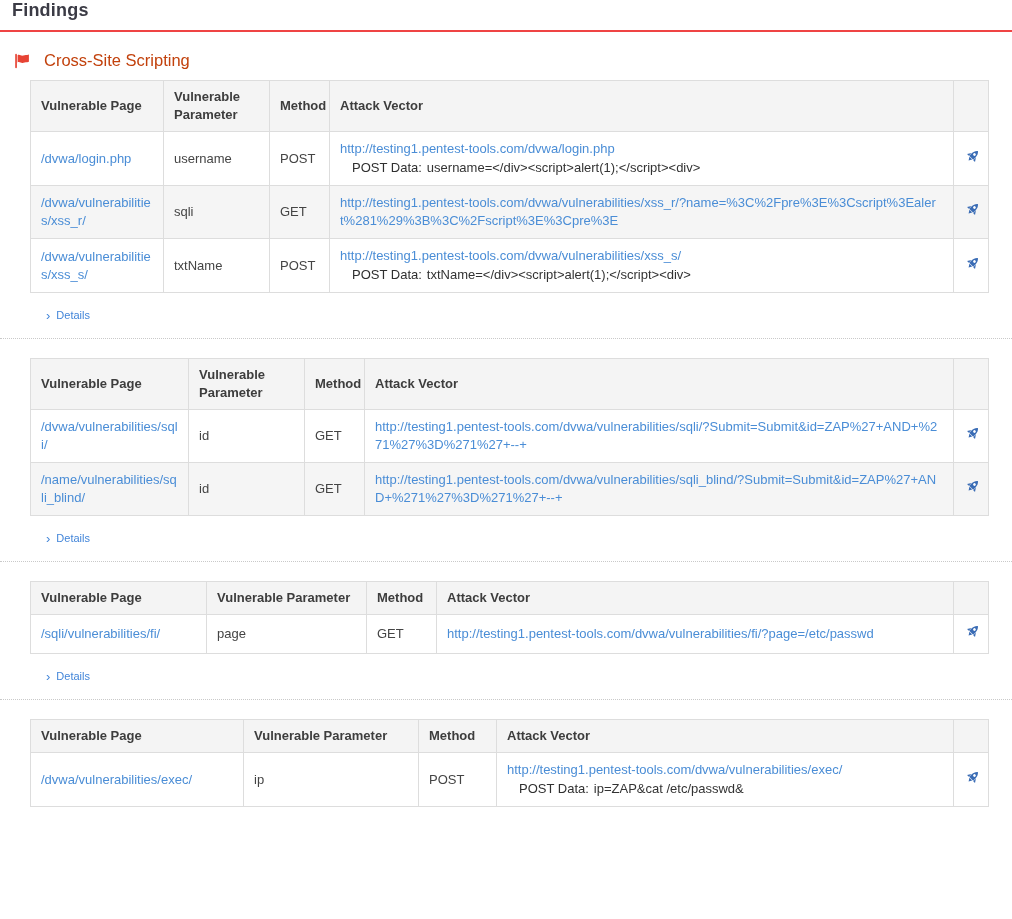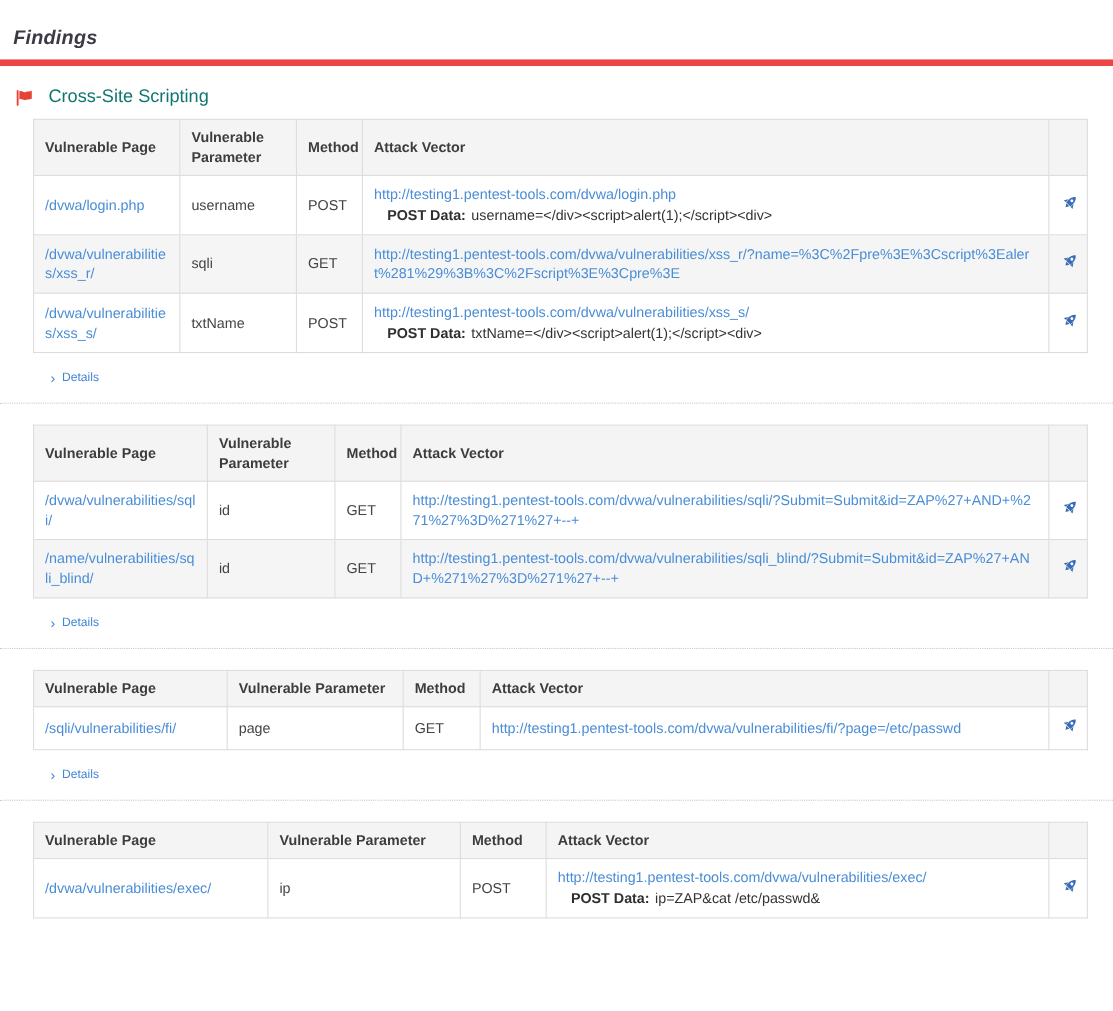--- a/index.html
+++ b/index.html
@@ -2,29 +2,29 @@
 <html><head>
 <meta charset="utf-8">
 <style>
   * { box-sizing: border-box; }
   html, body { margin: 0; padding: 0; }
   body {
     width: 1012px; min-height: 919px; background: #ffffff;
     font-family: "Liberation Sans", sans-serif;
     color: #444; font-size: 13px;
   }
-  .page-header { padding: 24px 12px 9px; border-bottom: 6px solid #ef4444; font-style: italic; }
+  .page-header { padding: 0 12px 9px; border-bottom: 2px solid #ef4444; }
   .page-header h1 { margin: 0; font-size: 18px; font-weight: 700; color: #3b3b45; letter-spacing: 0.2px; }
 
   section.finding-section { padding: 19px 11px 0 12px; }
   section.finding-section.with-separator { border-bottom: 1px dotted #c9c9c9; }
 
   .section-header { display: flex; align-items: center; margin: 0 0 10px 2px; }
   .flag-icon { width: 16px; height: 16px; margin-right: 14px; flex: 0 0 auto; display: inline-flex; }
-  .section-title { margin: 0; font-size: 16.5px; font-weight: 400; color: #0f766e; cursor: pointer; }
+  .section-title { margin: 0; font-size: 16.5px; font-weight: 400; color: #c2410c; cursor: pointer; }
 
   table.findings-table {
     margin-left: 18px; width: calc(100% - 30px);
     border-collapse: collapse; table-layout: fixed;
     border: 1px solid #ddd;
   }
   table.findings-table th, table.findings-table td {
     border: 1px solid #ddd; vertical-align: middle;
     text-align: left; line-height: 18px;
   }
@@ -38,21 +38,21 @@
   .t0 .c-page { width: 133px; } .t0 .c-param { width: 106px; } .t0 .c-method { width: 60px; }
   .t1 .c-page { width: 158px; } .t1 .c-param { width: 116px; } .t1 .c-method { width: 60px; }
   .t2 .c-page { width: 176px; } .t2 .c-param { width: 160px; } .t2 .c-method { width: 70px; }
   .t3 .c-page { width: 213px; } .t3 .c-param { width: 175px; } .t3 .c-method { width: 78px; }
   .c-action { width: 35px; }
 
   a.page-link, a.vector-link {
     color: #4a8dd6; text-decoration: none; word-break: break-all; cursor: pointer;
   }
   .post-data { color: #333; margin-top: 1px; word-break: break-all; }
-  .pd-label { font-weight: 700; color: #2f2f2f; margin-right: 5px; padding-left: 12px; }
+  .pd-label { font-weight: 400; color: #2f2f2f; margin-right: 5px; padding-left: 12px; }
   td.cell-action { text-align: center; padding: 8px 4px; }
   .rocket-icon { display: inline-flex; cursor: pointer; }
 
   .details-link {
     margin: 16px 0 17px 34px; font-size: 11px; color: #4285d9;
     display: inline-flex; align-items: center; cursor: pointer;
   }
   .details-chevron { font-size: 13px; line-height: 11px; margin-right: 6px; color: #4285d9; }
   section.last { padding-bottom: 16px; }
 </style>

